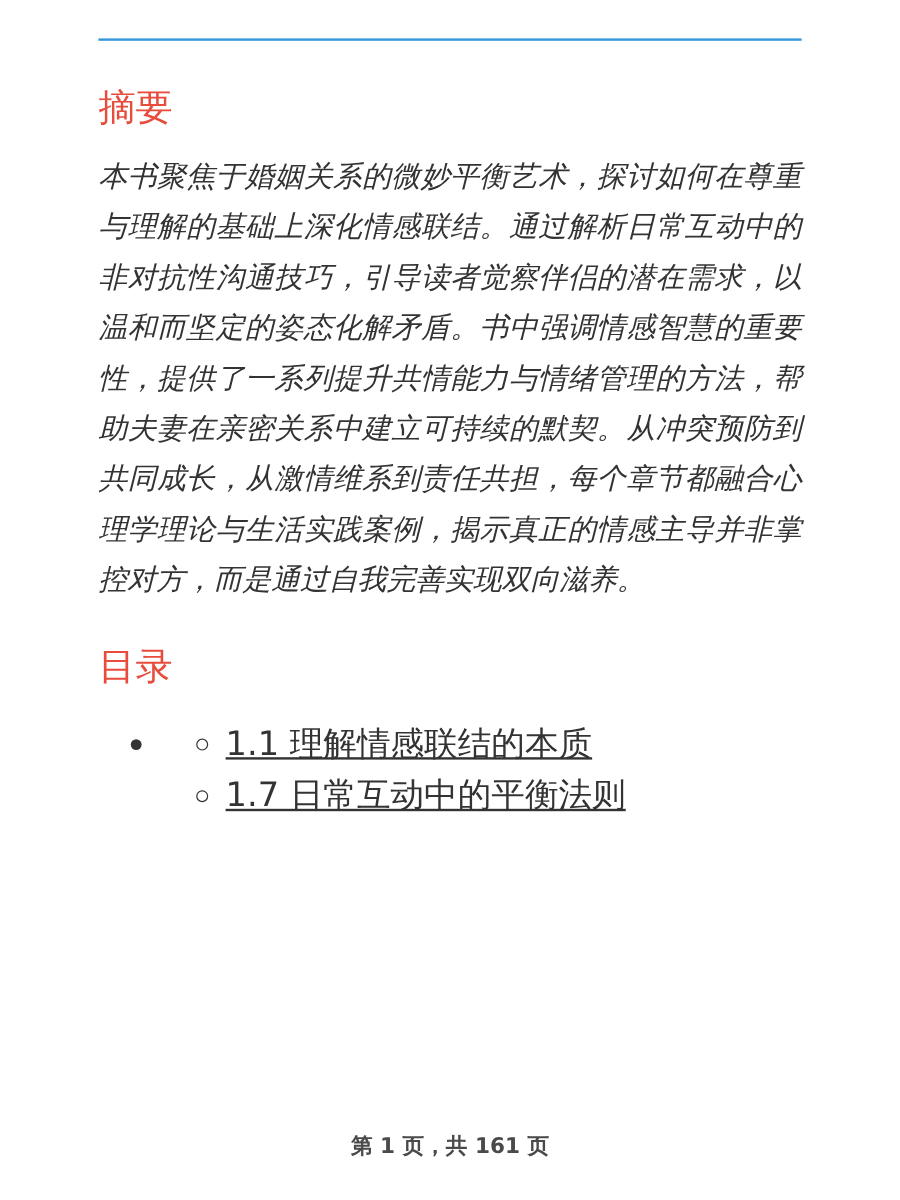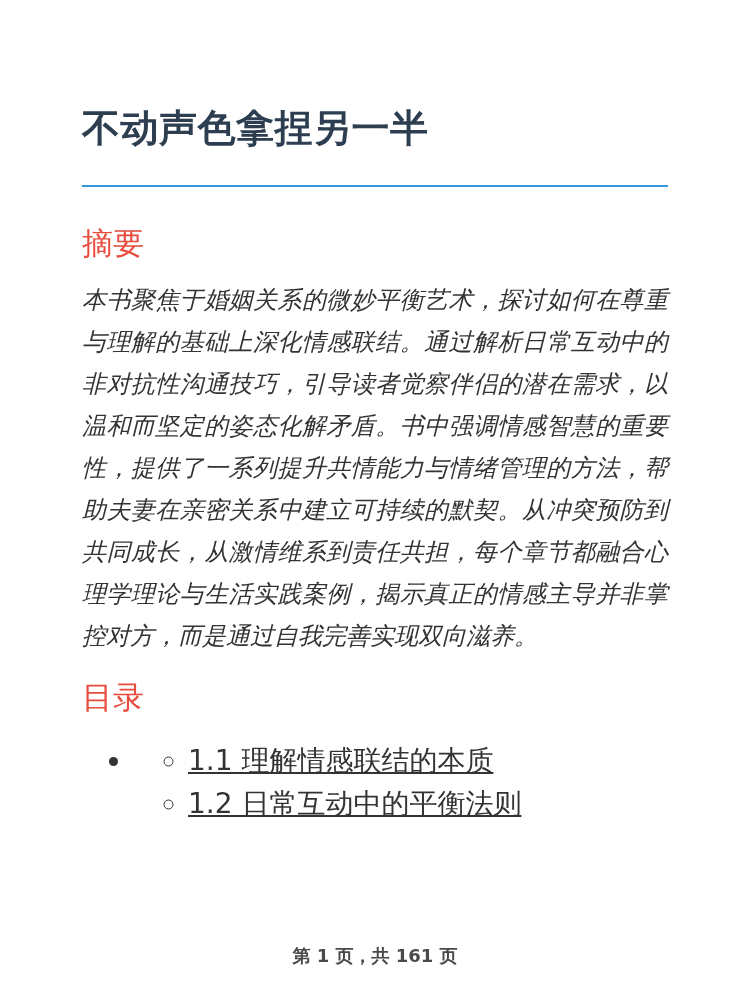--- a/index.html
+++ b/index.html
@@ -45,21 +45,21 @@
   .abstract-heading { margin-top: 38px; }
   .abstract-body {
     margin: 18px 0 0 0;
     font-size: 24px;
     line-height: 42px;
     text-align: justify;
     text-justify: inter-ideograph;
     color: var(--body-text, #333333);
     font-style: italic;
   }
-  .toc-heading { margin-top: 22px; }
+  .toc-heading { margin-top: 34px; }
   ul.toc-l1 {
     margin: 28px 0 0 0;
     padding: 0 0 0 51px;
     list-style: disc;
   }
   ul.toc-l1 > li {
     font-size: 28px;
     line-height: 36px;
     color: var(--body-text, #333333);
   }
@@ -87,38 +87,37 @@
     line-height: 24px;
     color: var(--footer-text, #4a4a4a);
     font-weight: bold;
   }
 </style>
 </head>
 <body>
 
 <div class="page">
 
-  <h1 class="doc-title">不动声色拿捏另一半</h1>
 
   <hr class="title-rule">
 
   <h2 class="section-heading abstract-heading">摘要</h2>
 
   <p class="abstract-body">本书聚焦于婚姻关系的微妙平衡艺术，探讨如何在尊重与理解的基础上深化情感联结。通过解析日常互动中的非对抗性沟通技巧，引导读者觉察伴侣的潜在需求，以温和而坚定的姿态化解矛盾。书中强调情感智慧的重要性，提供了一系列提升共情能力与情绪管理的方法，帮助夫妻在亲密关系中建立可持续的默契。从冲突预防到共同成长，从激情维系到责任共担，每个章节都融合心理学理论与生活实践案例，揭示真正的情感主导并非掌控对方，而是通过自我完善实现双向滋养。</p>
 
   <h2 class="section-heading toc-heading">目录</h2>
 
   <ul class="toc-l1">
     <li>
       <ul class="toc-l2">
         <li>
           <span>1.1 理解情感联结的本质</span>
         </li>
         <li>
-          <span>1.2 日常互动中的平衡法则</span>
+          <span>1.7 日常互动中的平衡法则</span>
         </li>
       </ul>
     </li>
   </ul>
 
   <div class="page-footer">第 1 页，共 161 页</div>
 
 </div>
 
 </body></html>

